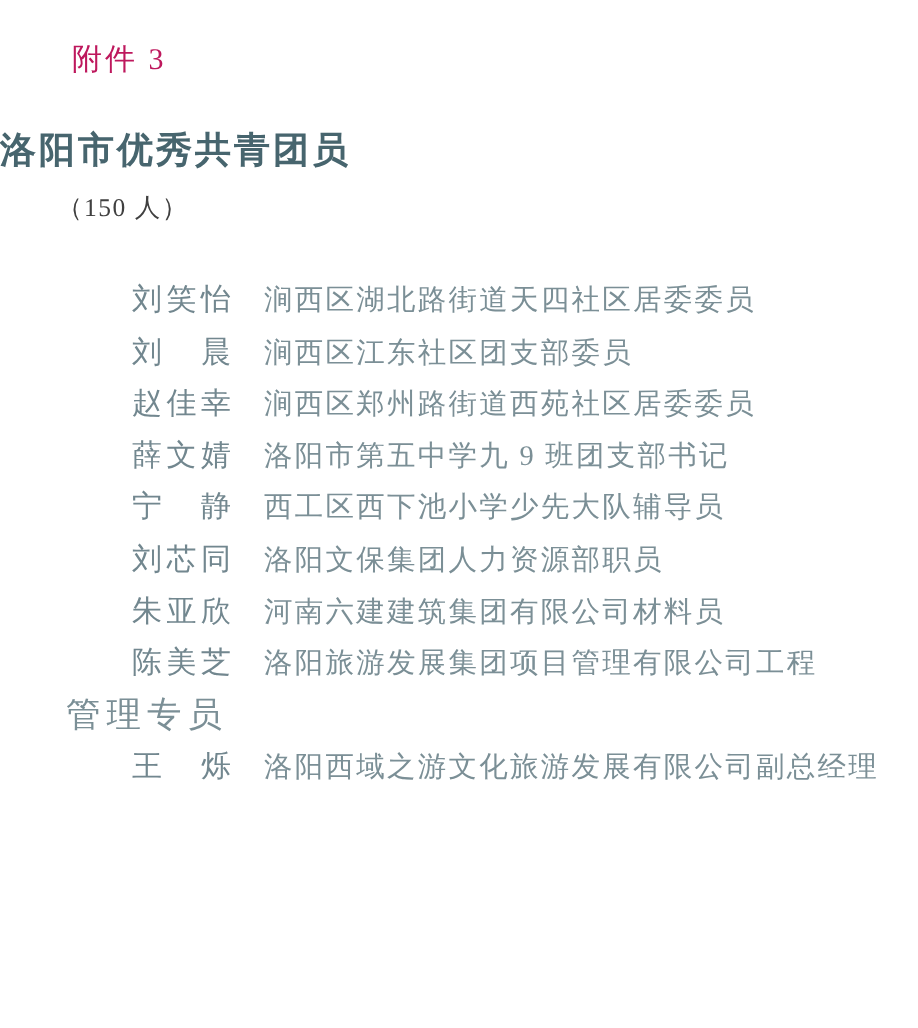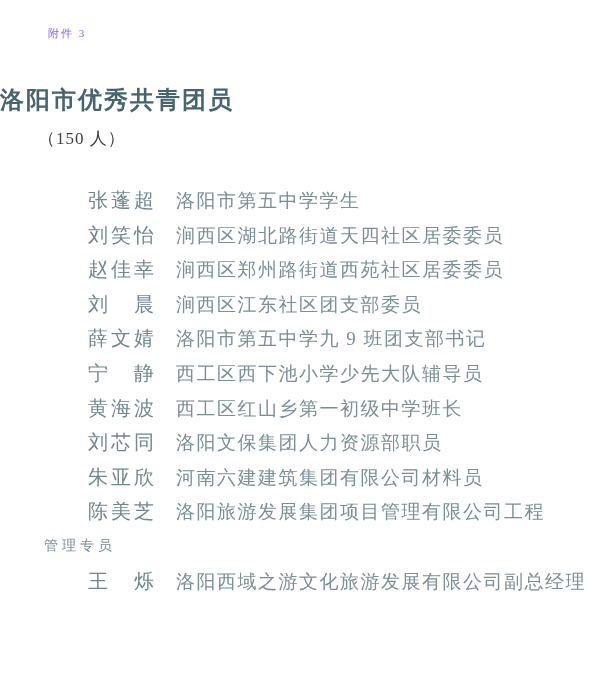--- a/index.html
+++ b/index.html
@@ -14,23 +14,23 @@
     margin: 0 auto;
     background: #ffffff;
     overflow: hidden;
     font-family: "Liberation Serif", "DejaVu Serif", serif;
     color: #7b8f96;
   }
   .attachment-label {
     position: absolute;
     left: 48px;
     top: 26px;
-    font-size: 11px;
+    font-size: 20px;
     letter-spacing: 2px;
-    color: #8b5cf6;
+    color: #be185d;
   }
   .doc-title {
     position: absolute;
     top: 84px;
     left: 0;
     width: 100%;
     font-size: 24px;
     font-weight: bold;
     letter-spacing: 2px;
     color: #47656e;
@@ -74,21 +74,21 @@
     margin-left: 18px;
     font-size: 19px;
     letter-spacing: 1.5px;
     color: #7b8f96;
     vertical-align: baseline;
   }
   .position-continuation {
     height: 34.6px;
     line-height: 34.6px;
     padding-left: 44px;
-    font-size: 14px;
+    font-size: 23px;
     letter-spacing: 4px;
     color: #7b8f96;
     font-family: Liberation Serif, serif;
   }
   .highlight-underline {
     position: absolute;
     left: 50px;
     bottom: -1px;
     width: 520px;
     height: 3px;
@@ -104,54 +104,46 @@
 <div class="page">
 
   <div class="attachment-label">附件 3</div>
 
   <div class="doc-title">洛阳市优秀共青团员</div>
 
   <div class="member-count">（150 人）</div>
 
   <div class="member-list">
 
-    <div class="member-row">
-      <span class="member-name">张蓬超</span>
-      <span class="member-position">洛阳市第五中学学生</span>
-    </div>
 
     <div class="member-row">
       <span class="member-name">刘笑怡</span>
       <span class="member-position">涧西区湖北路街道天四社区居委委员</span>
     </div>
 
     <div class="member-row">
-      <span class="member-name">赵佳幸</span>
-      <span class="member-position">涧西区郑州路街道西苑社区居委委员</span>
+      <span class="member-name">刘晨</span>
+      <span class="member-position">涧西区江东社区团支部委员</span>
     </div>
 
     <div class="member-row">
-      <span class="member-name">刘晨</span>
-      <span class="member-position">涧西区江东社区团支部委员</span>
+      <span class="member-name">赵佳幸</span>
+      <span class="member-position">涧西区郑州路街道西苑社区居委委员</span>
     </div>
 
     <div class="member-row">
       <span class="member-name">薛文婧</span>
       <span class="member-position">洛阳市第五中学九 9 班团支部书记</span>
     </div>
 
     <div class="member-row">
       <span class="member-name">宁静</span>
       <span class="member-position">西工区西下池小学少先大队辅导员</span>
     </div>
 
-    <div class="member-row">
-      <span class="member-name">黄海波</span>
-      <span class="member-position">西工区红山乡第一初级中学班长</span>
-    </div>
 
 
     <div class="member-row">
       <span class="member-name">刘芯同</span>
       <span class="member-position">洛阳文保集团人力资源部职员</span>
     </div>
 
     <div class="member-row">
       <span class="member-name">朱亚欣</span>
       <span class="member-position">河南六建建筑集团有限公司材料员</span>

